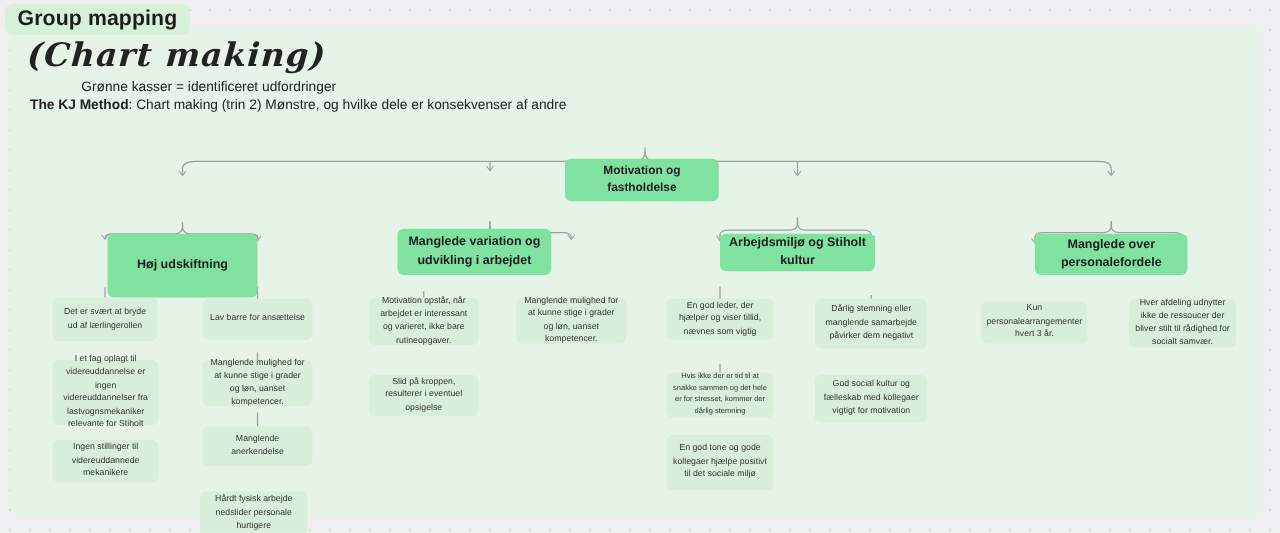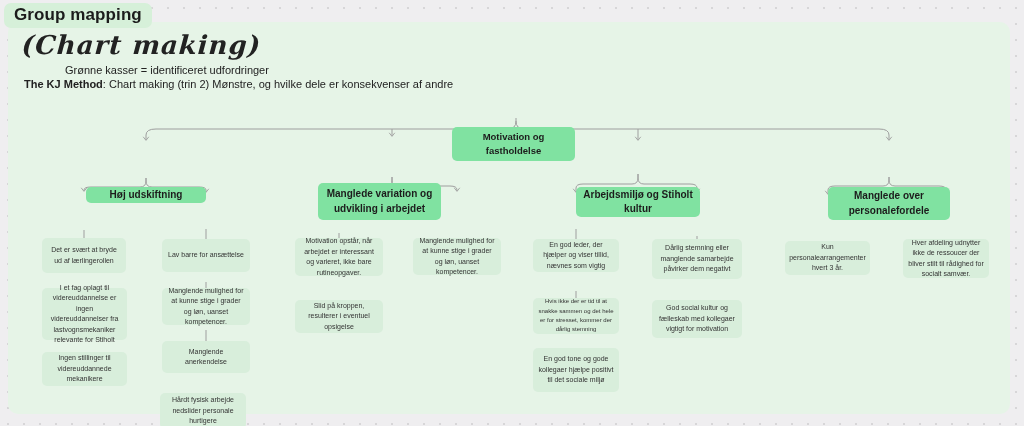--- a/index.html
+++ b/index.html
@@ -141,21 +141,21 @@
   <line x1="206" y1="282" x2="206" y2="298"></line>
   <line x1="206" y1="330" x2="206" y2="350"></line>
   <line x1="339" y1="233" x2="339" y2="257"></line>
   <line x1="576" y1="229" x2="576" y2="255"></line>
   <line x1="576" y1="291" x2="576" y2="305"></line>
   <line x1="697" y1="236" x2="697" y2="257"></line>
 </svg>
 
 <div class="node root" style="left:452px;top:84px;width:123px;height:34px;">Motivation og fastholdelse</div>
 
-<div class="node" style="left:86px;top:144px;width:120px;height:16px;">Høj udskiftning</div>
+<div class="node" style="left:86px;top:144px;width:120px;height:51px;">Høj udskiftning</div>
 <div class="node" style="left:318px;top:140px;width:123px;height:37px;">Manglede variation og udvikling i arbejdet</div>
 <div class="node" style="left:576px;top:144px;width:124px;height:30px;">Arbejdsmiljø og Stiholt kultur</div>
 <div class="node" style="left:828px;top:144px;width:122px;height:33px;">Manglede over personalefordele</div>
 
 <div class="card" style="left:42px;top:195px;width:84px;height:35px;">Det er svært at bryde ud af lærlingerollen</div>
 <div class="card" style="left:42px;top:245px;width:85px;height:52px;">I et fag oplagt til videreuddannelse er ingen videreuddannelser fra lastvognsmekaniker relevante for Stiholt</div>
 <div class="card" style="left:42px;top:309px;width:85px;height:34px;">Ingen stillinger til videreuddannede mekanikere</div>
 
 <div class="card" style="left:162px;top:196px;width:88px;height:33px;">Lav barre for ansættelse</div>
 <div class="card" style="left:162px;top:245px;width:88px;height:37px;">Manglende mulighed for at kunne stige i grader og løn, uanset kompetencer.</div>

